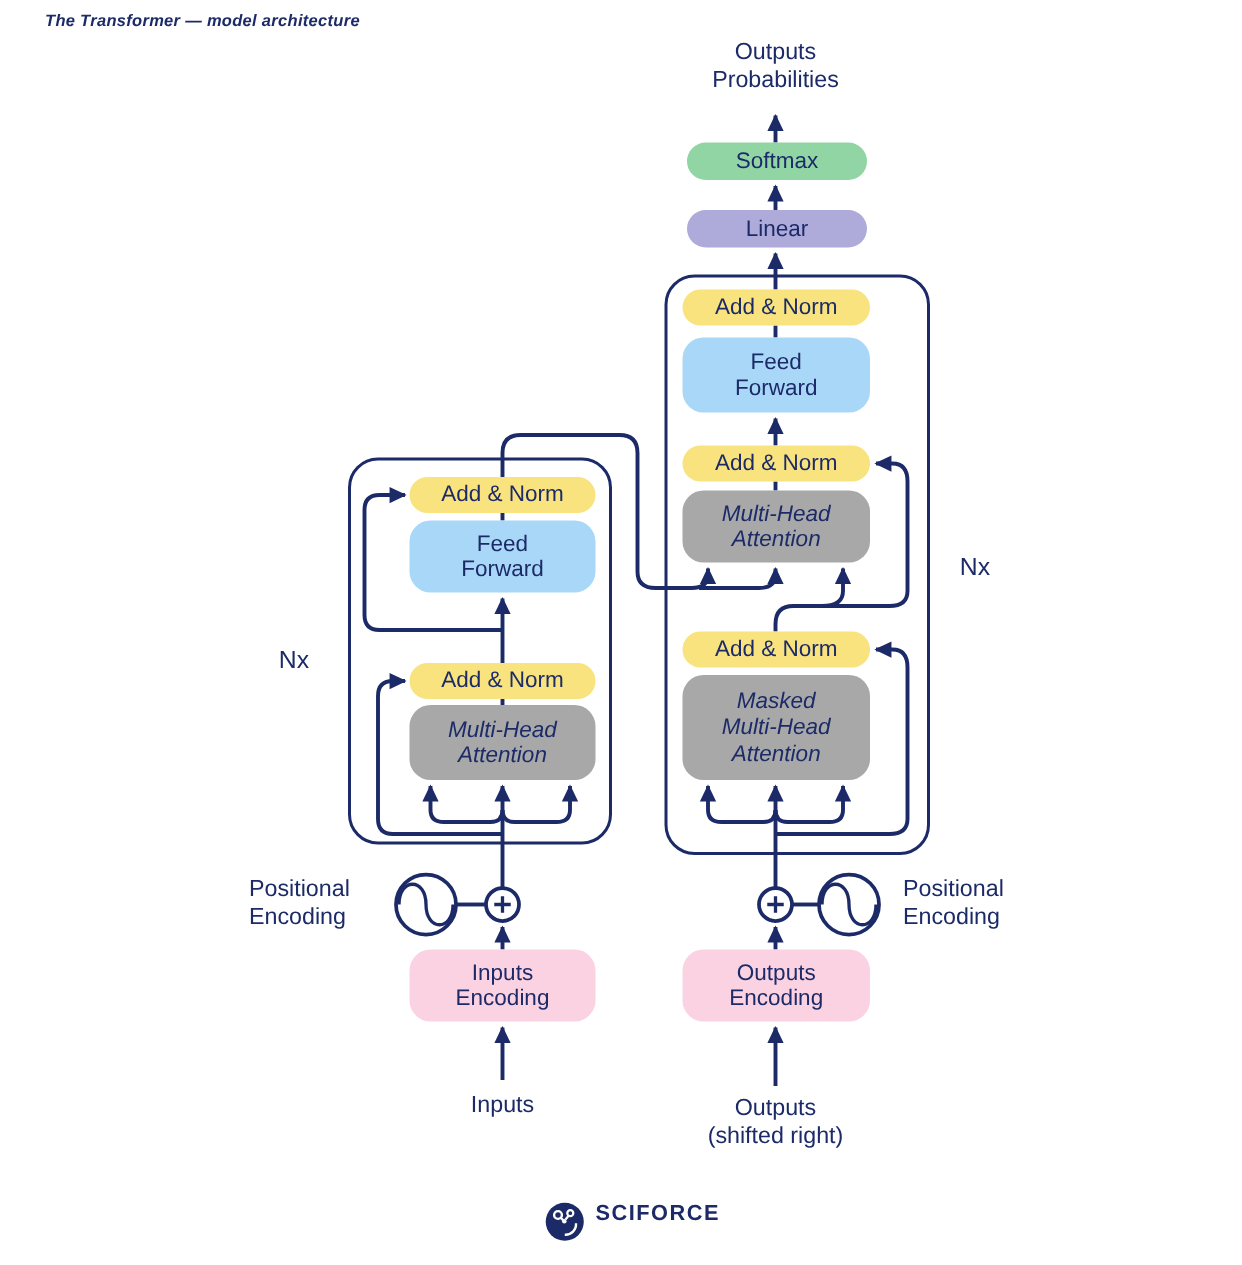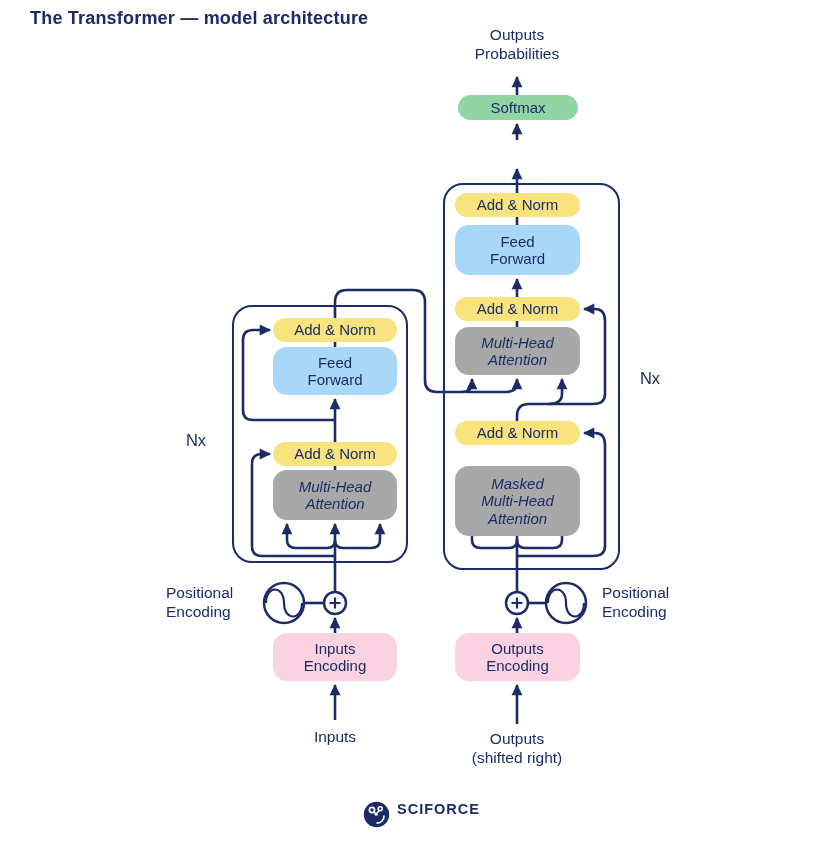--- a/index.html
+++ b/index.html
@@ -2,22 +2,22 @@
 <html style="--navy: #1c2b68; --yellow: #f8e37e; --blue: #a9d7f8; --gray: #a8a8a8; --green: #90d5a3; --purple: #aeaad9; --pink: #fad2e2; --background: #ffffff;"><head>
 <meta charset="utf-8">
 <style>
   :root{
     --navy:#1c2b68; --yellow:#f8e37e; --blue:#a9d7f8; --gray:#a8a8a8;
     --green:#90d5a3; --purple:#aeaad9; --pink:#fad2e2; --background:#ffffff;
   }
   html,body{margin:0;padding:0;background:var(--background);}
   .canvas{position:relative;width:828px;height:843px;background:var(--background);
           font-family:"Liberation Sans",sans-serif;overflow:hidden;}
-  .title{position:absolute;left:30px;top:8px;font-size:18px;font-weight:700;
-         color:var(--navy);z-index:4;letter-spacing:.2px;}
+  .title{position:absolute;left:30px;top:8px;font-size:11px;font-weight:700;
+         color:var(--navy);z-index:4;letter-spacing:.2px;font-style:italic;}
   .container-box{position:absolute;border:2.6px solid var(--navy);border-radius:20px;
          background:transparent;z-index:1;box-sizing:border-box;}
   .wires{position:absolute;left:0;top:0;z-index:2;color:var(--navy);}
   .wires .w{stroke:currentColor;stroke-width:2.6;fill:none;}
   .wires .thin{stroke:currentColor;stroke-width:2.2;fill:none;}
   .wires .node{stroke:currentColor;stroke-width:2.5;fill:#fff;}
   .wires marker path{fill:currentColor;}
   .box{position:absolute;display:flex;flex-direction:column;align-items:center;
        justify-content:center;color:var(--navy);font-size:15px;line-height:17.5px;
        z-index:3;box-sizing:border-box;text-align:right;}
@@ -107,39 +107,42 @@
     </g>
   </svg>
 
   <div class="label center" style="left:447px;top:26px;width:140px;">
     <div>Outputs</div>
     <div>Probabilities</div>
   </div>
   <div class="box pill green" style="left:458px;top:95px;width:120px;height:25px;">
     <div>Softmax</div>
   </div>
+  <div class="box pill purple" style="left:458px;top:140px;width:120px;height:25px;">
+    <div>Linear</div>
+  </div>
 
   <div class="box pill yellow" style="left:455px;top:193px;width:125px;height:24px;">
     <div>Add &amp; Norm</div>
   </div>
   <div class="box r14 blue" style="left:455px;top:225px;width:125px;height:50px;">
     <div>Feed</div>
     <div>Forward</div>
   </div>
   <div class="box pill yellow" style="left:455px;top:297px;width:125px;height:24px;">
     <div>Add &amp; Norm</div>
   </div>
   <div class="box r14 gray" style="left:455px;top:327px;width:125px;height:48px;">
     <div>Multi-Head</div>
     <div>Attention</div>
   </div>
   <div class="box pill yellow" style="left:455px;top:421px;width:125px;height:24px;">
     <div>Add &amp; Norm</div>
   </div>
-  <div class="box r14 gray" style="left:455px;top:466px;width:125px;height:70px;">
+  <div class="box r14 gray" style="left:455px;top:450px;width:125px;height:70px;">
     <div>Masked</div>
     <div>Multi-Head</div>
     <div>Attention</div>
   </div>
 
   <div class="box pill yellow" style="left:273px;top:318px;width:124px;height:24px;">
     <div>Add &amp; Norm</div>
   </div>
   <div class="box r14 blue" style="left:273px;top:347px;width:124px;height:48px;">
     <div>Feed</div>

